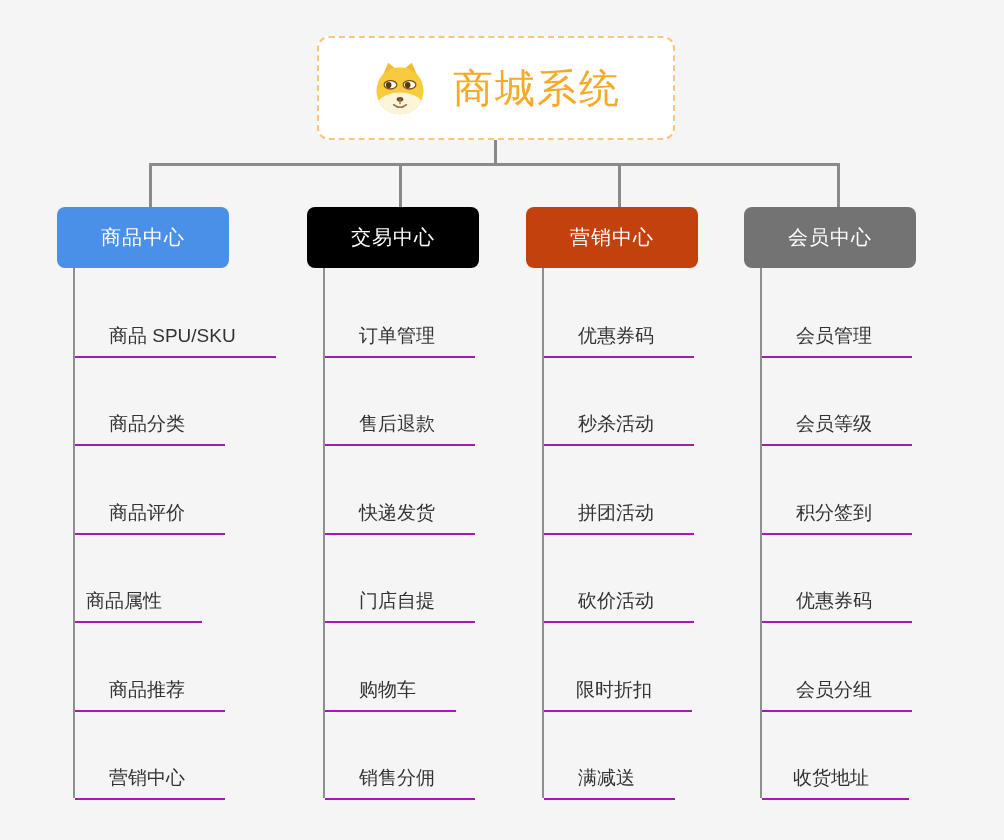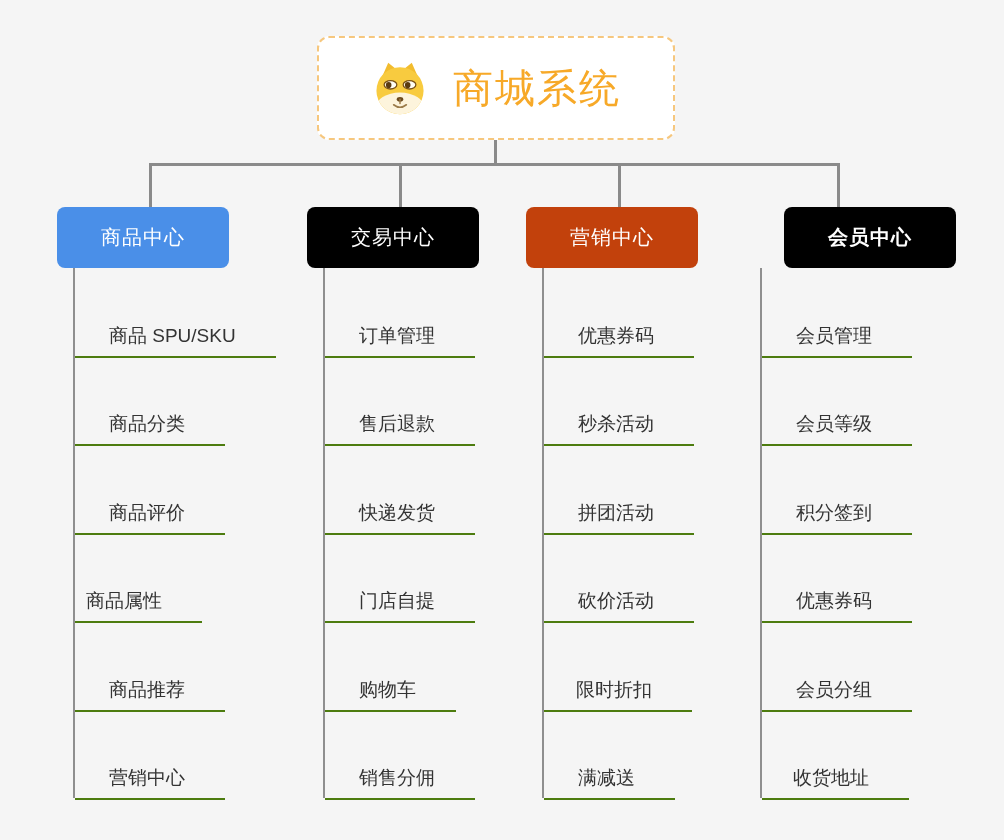--- a/index.html
+++ b/index.html
@@ -63,21 +63,21 @@
     top:268px;
     height:530px;
     width:0;
     border-left:2px solid #8f8f8f;
   }
   .leaf-item{
     position:absolute;
     left:0;
     box-sizing:border-box;
     padding:0 40px 7px 34px;
-    border-bottom:2px solid #4d7c0f;
+    border-bottom:2px solid #a21caf;
     font-size:19px;
     line-height:27px;
     color:#333333;
     white-space:nowrap;
     cursor:pointer;
   }
 </style>
 </head>
 <body>
 
@@ -130,21 +130,21 @@
       <div class="branch-node" style="left: 526px; background: #c2410c;">营销中心</div>
       <div class="branch-column" style="left: 542px;">
         <div class="leaf-item" style="top: 54px;">优惠券码</div>
         <div class="leaf-item" style="top: 142px;">秒杀活动</div>
         <div class="leaf-item" style="top: 231px;">拼团活动</div>
         <div class="leaf-item" style="top: 319px;">砍价活动</div>
         <div class="leaf-item" style="top: 408px; padding-left: 32px;">限时折扣</div>
         <div class="leaf-item" style="top: 496px;">满减送</div>
       </div>
       <div class="connector conn-drop" style="left: 837px;"></div>
-      <div class="branch-node" style="left: 784px; background: #000000; font-weight: bold;">会员中心</div>
+      <div class="branch-node" style="left: 744px; background: #737373;">会员中心</div>
       <div class="branch-column" style="left: 760px;">
         <div class="leaf-item" style="top: 54px;">会员管理</div>
         <div class="leaf-item" style="top: 142px;">会员等级</div>
         <div class="leaf-item" style="top: 231px;">积分签到</div>
         <div class="leaf-item" style="top: 319px;">优惠券码</div>
         <div class="leaf-item" style="top: 408px;">会员分组</div>
         <div class="leaf-item" style="top: 496px; padding-left: 31px;">收货地址</div>
       </div>
     </div>
 

